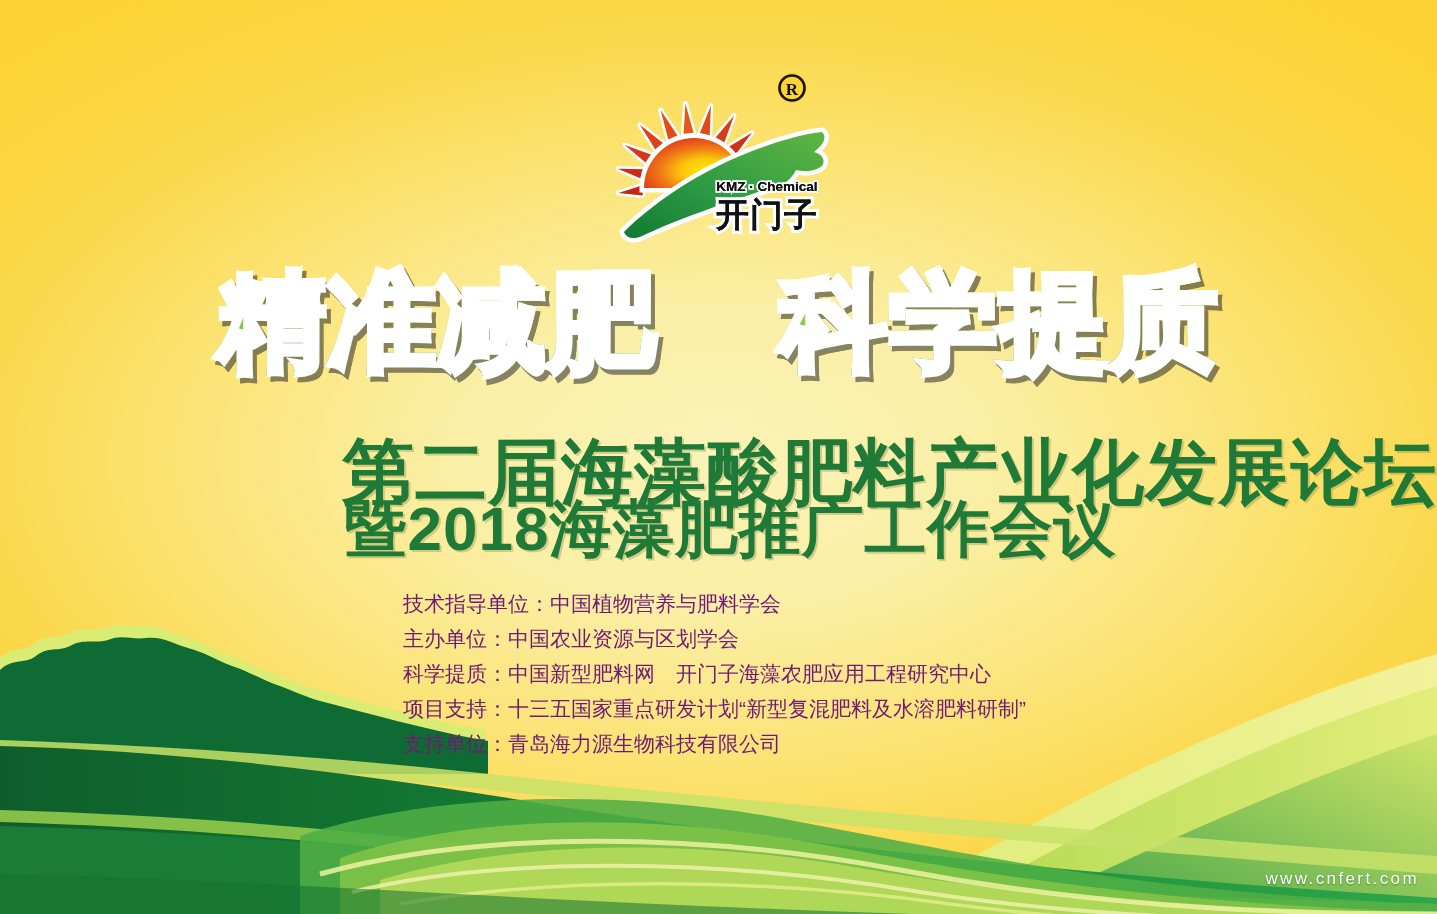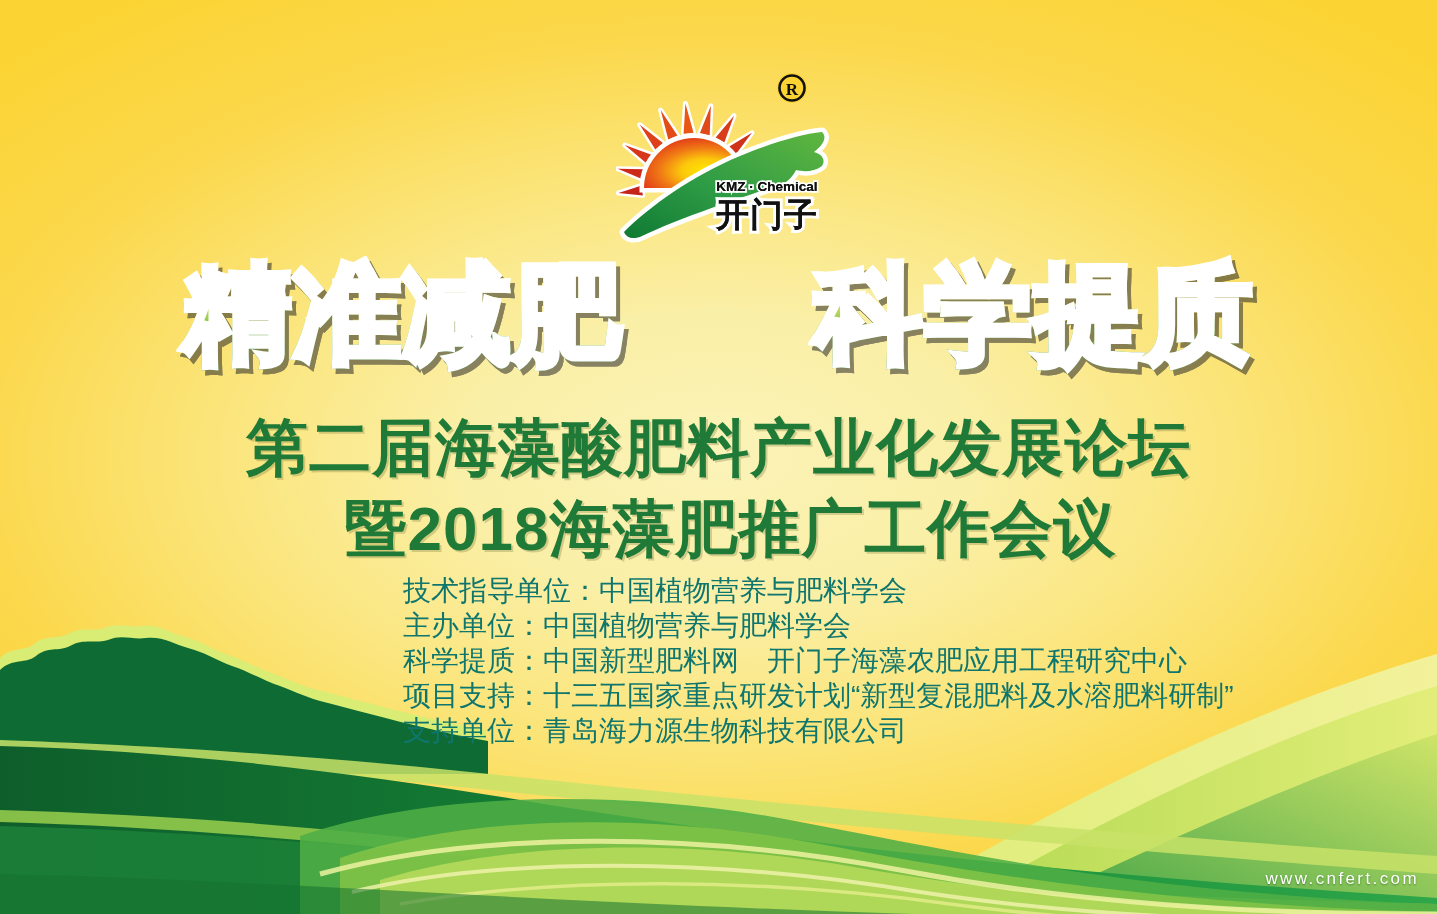--- a/index.html
+++ b/index.html
@@ -26,21 +26,20 @@
   .logo svg{display:block;width:230px;height:190px;}
 
   
   .headline{
     position:absolute;top:268px;left:0;width:1437px;
     text-align:center;
     font-size:108px;line-height:1.0;
     font-weight:bold;
     letter-spacing:2px;
     white-space:nowrap;
-    font-family:Liberation Mono, monospace;
   }
   .headline .hl-txt{
     display:inline-block;
     background:linear-gradient(180deg,
        #FBF6C8 0%, #F4F0A2 16%, #C9DD62 36%,
        #6FBE44 58%, #2C9438 76%, #15721F 100%);
     -webkit-background-clip:text;
     background-clip:text;
     color:transparent;
     -webkit-text-stroke:6px #FFFFFF;
@@ -48,27 +47,27 @@
     filter:drop-shadow(4px 5px 0px rgba(40,40,40,.55));
   }
   .hl-gap{display:inline-block;width:58px;}
 
   
   .sub1,.sub2{
     position:absolute;left:0;width:1437px;text-align:center;
     color:#1E7A36;font-weight:bold;white-space:nowrap;
     text-shadow:2px 2px 0 rgba(120,120,60,.30);
   }
-  .sub1{top:406px;font-size:62px;letter-spacing:1px;}
+  .sub1{top:425px;font-size:72px;letter-spacing:1px;text-align:right;}
   .sub2{top:487px;font-size:62px;letter-spacing:1px;margin-left:12px;}
 
   
   .credits{
-    position:absolute;left:403px;top:573px;width:760px;
-    color:#0f766e;font-size:28px;line-height:35px;
+    position:absolute;left:403px;top:586px;width:760px;
+    color:#701a75;font-size:21px;line-height:35px;
     white-space:nowrap;
   }
   .credits .line{display:block;}
 
   
   .watermark{
     position:absolute;right:18px;bottom:24px;
     text-align:center;color:#FFFFFF;
     text-shadow:0 1px 2px rgba(0,60,0,.45);
   }
@@ -270,21 +269,21 @@
     <span class="hl-txt">精准减肥</span>
     <span class="hl-gap"></span>
     <span class="hl-txt">科学提质</span>
   </div>
 
   <div class="sub1">第二届海藻酸肥料产业化发展论坛</div>
   <div class="sub2">暨2018海藻肥推广工作会议</div>
 
   <div class="credits">
     <span class="line">技术指导单位：中国植物营养与肥料学会</span>
-    <span class="line">主办单位：中国植物营养与肥料学会</span>
+    <span class="line">主办单位：中国农业资源与区划学会</span>
     <span class="line">科学提质：中国新型肥料网　开门子海藻农肥应用工程研究中心</span>
     <span class="line">项目支持：十三五国家重点研发计划“新型复混肥料及水溶肥料研制”</span>
     <span class="line">支持单位：青岛海力源生物科技有限公司</span>
   </div>
 
   <div class="watermark">
     <div class="wm-url">www.cnfert.com</div>
   </div>
 
 </div>

